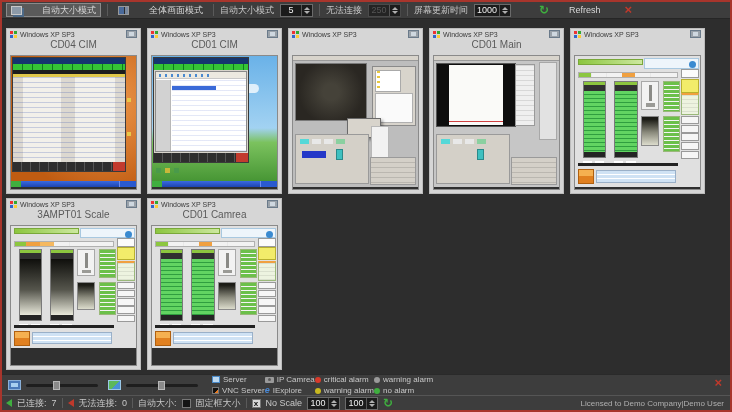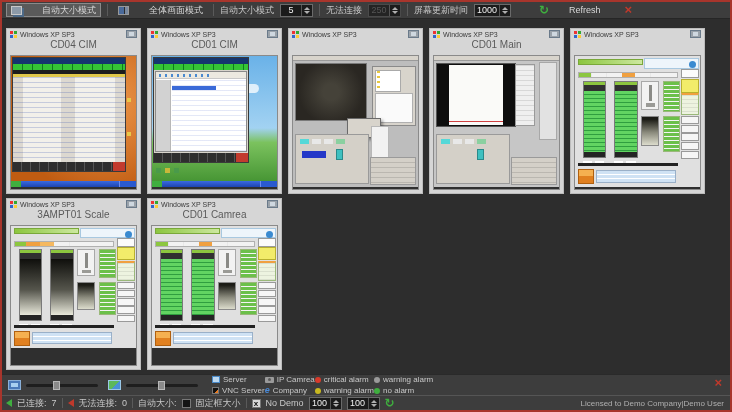--- a/index.html
+++ b/index.html
@@ -459,21 +459,21 @@
             <span>VNC Server</span>
           </div>
       </div>
       <div class="lcol">
         <div class="litem">
             <span class="li-cam"></span>
             <span>IP Camrea</span>
           </div>
         <div class="litem">
             <span class="li-ie">e</span>
-            <span>Company</span>
+            <span>IExplore</span>
           </div>
       </div>
       <div class="lcol">
         <div class="litem">
             <span class="dot red"></span>
             <span>critical alarm</span>
           </div>
         <div class="litem">
             <span class="dot yel"></span>
             <span>warning alarm</span>
@@ -500,21 +500,21 @@
     <span class="ssep"></span>
     <span class="tri-red"></span>
     <span>无法连接:</span>
     <span>0</span>
     <span class="ssep"></span>
     <span>自动大小:</span>
     <span class="chk"></span>
     <span>固定框大小</span>
     <span class="ssep"></span>
     <span class="chk checked">x</span>
-    <span>No Demo</span>
+    <span>No Scale</span>
     <span class="spin">
       <span class="spin-val">100</span>
       <span class="spin-ud">
           <i class="arr-up"></i>
           <i class="arr-dn"></i>
         </span>
     </span>
     <span class="spin">
       <span class="spin-val">100</span>
       <span class="spin-ud">

